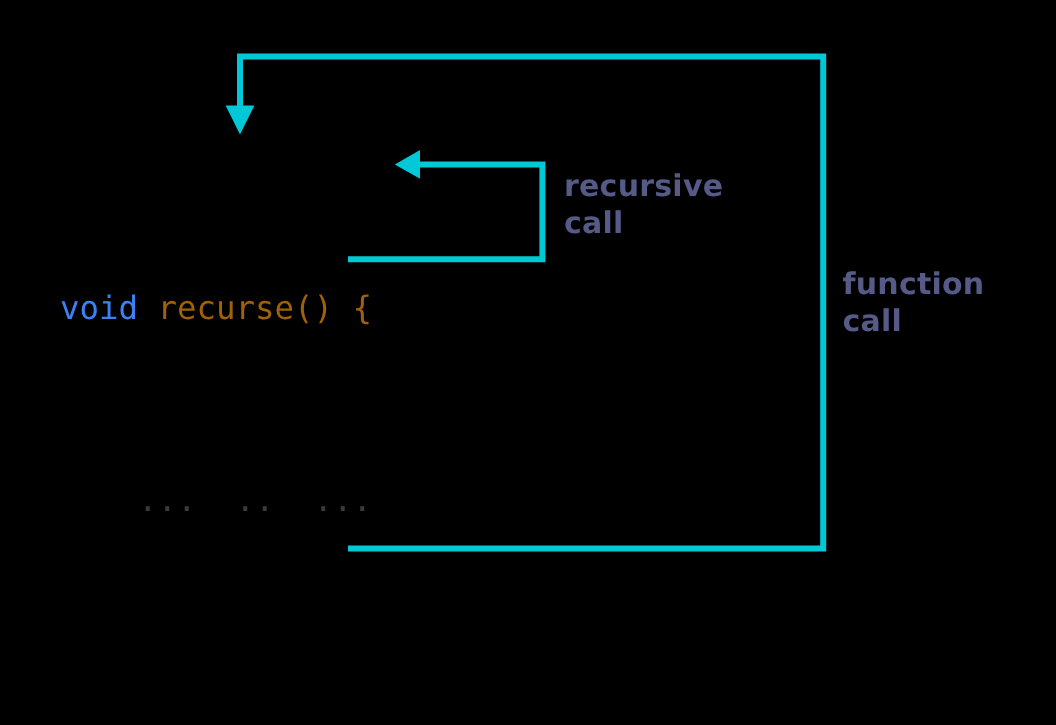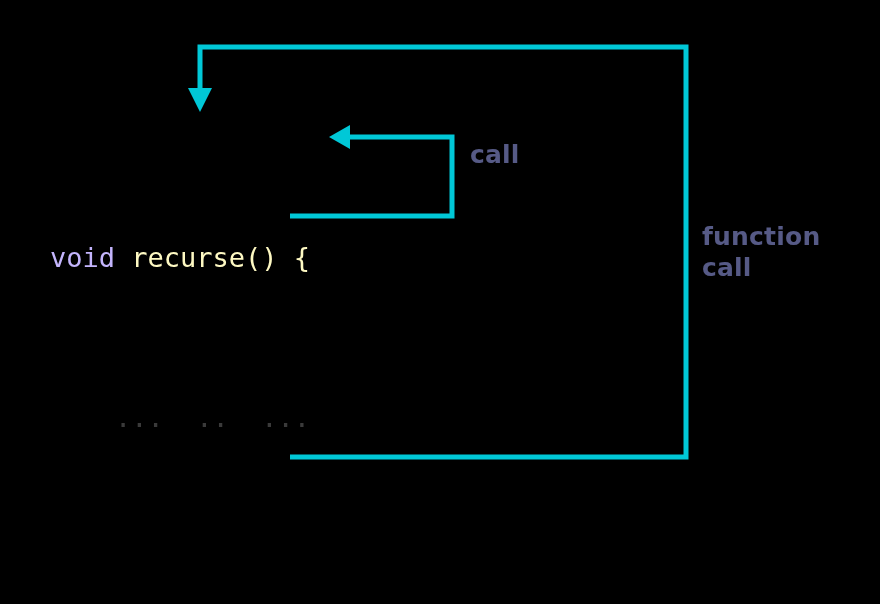--- a/index.html
+++ b/index.html
@@ -25,22 +25,22 @@
     font-size: 27px;
     line-height: 40px;
     color: #3a3a3a;
     white-space: pre;
     letter-spacing: 0px;
   }
   .code-line {
     height: 40px;
     white-space: pre;
   }
-  .kw { color: #c4b5fd; }
-  .plain { color: #fef9c3; }
+  .kw { color: #3b82f6; }
+  .plain { color: #a16207; }
   .dots {
     color: #3a3a3a;
     letter-spacing: 0px;
   }
 
   
   #arrows {
     position: absolute;
     left: 0;
     top: 0;
@@ -108,20 +108,21 @@
     </g>
 
     <g>
       <path d="M 290 216 L 452 216 L 452 137 L 348 137" fill="none" stroke="#00C8D7" stroke-width="5" stroke-linecap="butt" stroke-linejoin="miter"></path>
       <polygon points="350,125 350,149 329,137" fill="#00C8D7"></polygon>
     </g>
 
   </svg>
 
   <div class="label" id="label-recursive-call">
+    <div>recursive</div>
     <div>call</div>
   </div>
 
   <div class="label" id="label-function-call">
     <div>function</div>
     <div>call</div>
   </div>
 
 </div>
 

